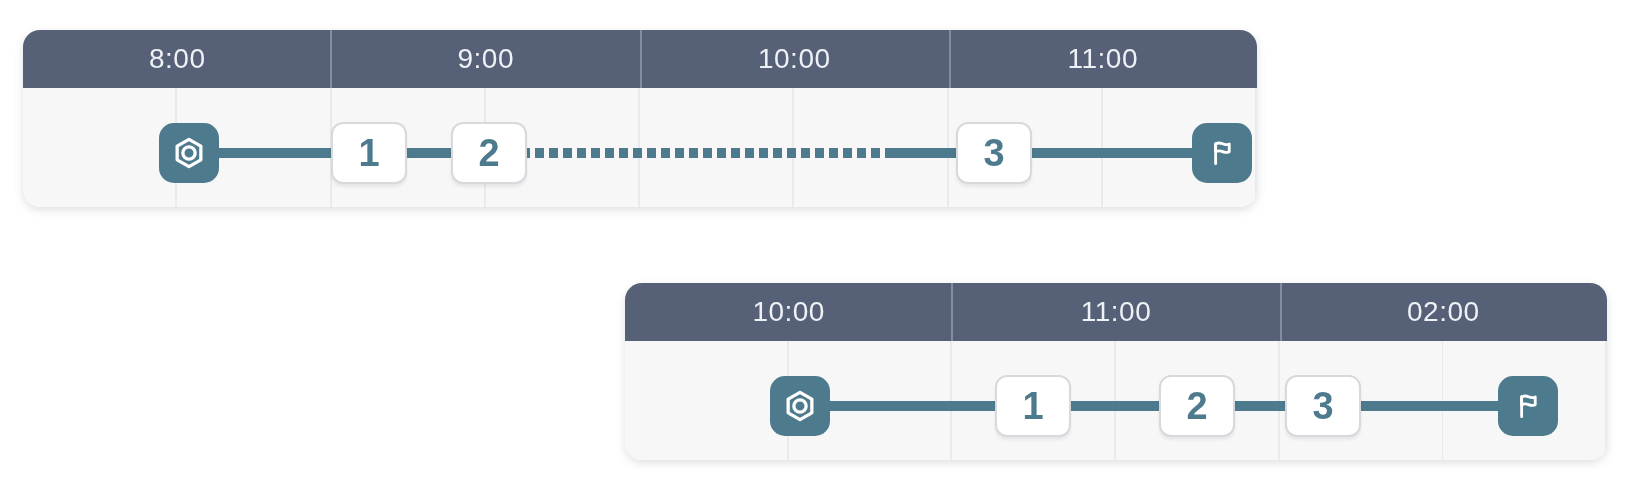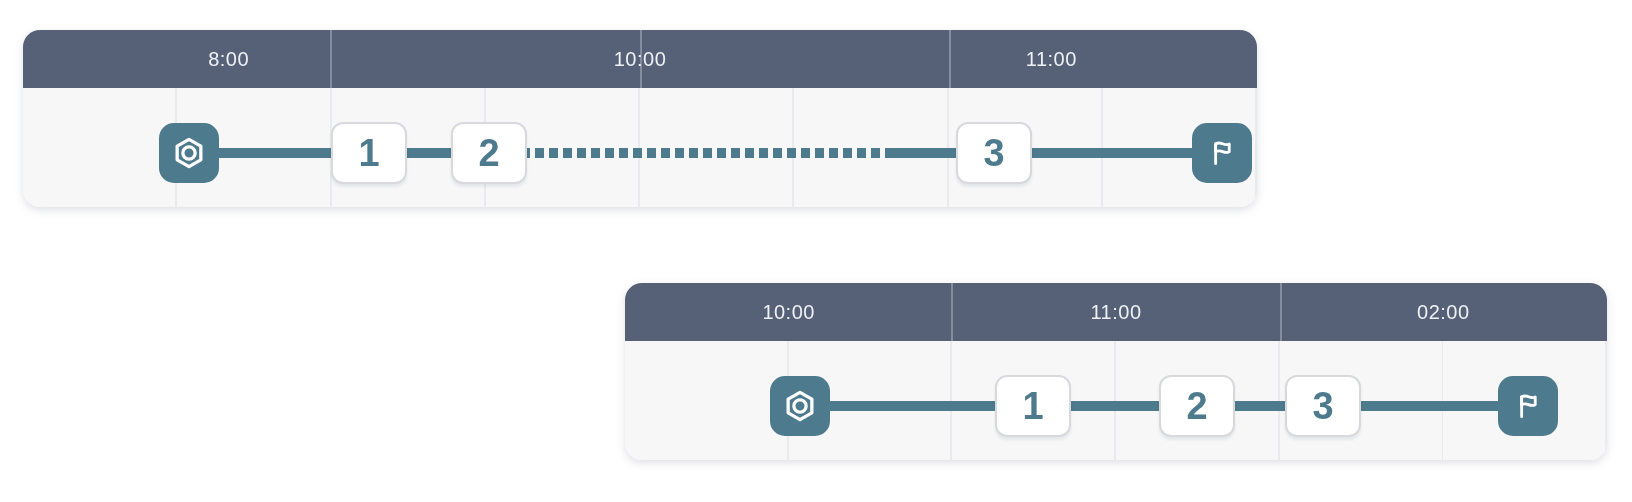--- a/index.html
+++ b/index.html
@@ -46,21 +46,21 @@
     background-image: repeating-linear-gradient(90deg,
       transparent 0, transparent 326.4px,
       rgba(255,255,255,0.28) 326.4px, rgba(255,255,255,0.28) 328.4px);
   }
   .hour-cell {
     flex: 1;
     display: flex;
     align-items: center;
     justify-content: center;
     color: #eef1f5;
-    font-size: 20px;
+    font-size: 28px;
     letter-spacing: 0.5px;
   }
 
   
   .tl-track {
     position: relative;
     height: 119px;
     background-color: #f7f7f8;
   }
   .tl1 .tl-track {
@@ -147,20 +147,21 @@
   .tl2 .m-end     { left: 873px; }
 </style>
 </head>
 <body>
 
 <div class="canvas">
 
   <section class="timeline tl1">
     <header class="tl-header">
       <div class="hour-cell">8:00</div>
+      <div class="hour-cell">9:00</div>
       <div class="hour-cell">10:00</div>
       <div class="hour-cell">11:00</div>
     </header>
     <div class="tl-track">
       <div class="connector c-start-1"></div>
       <div class="connector c-1-2"></div>
       <div class="connector dotted c-2-3-dot"></div>
       <div class="connector c-2-3-sol"></div>
       <div class="connector c-3-end"></div>
 

